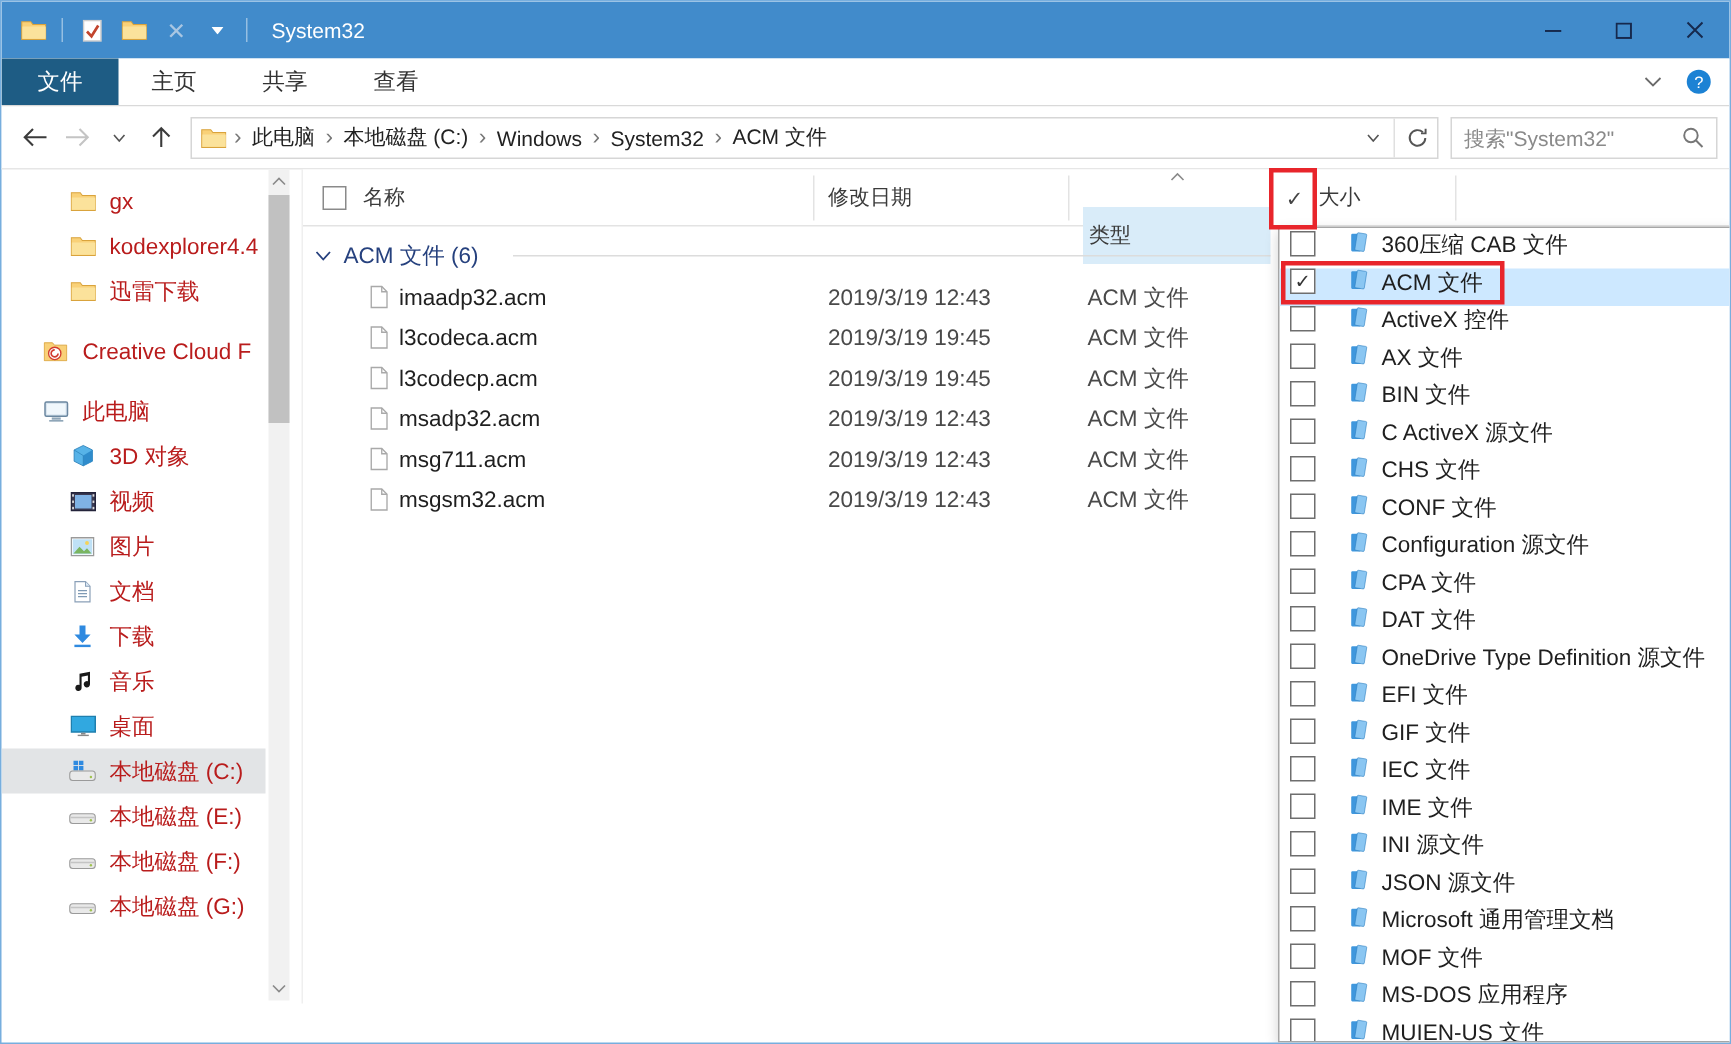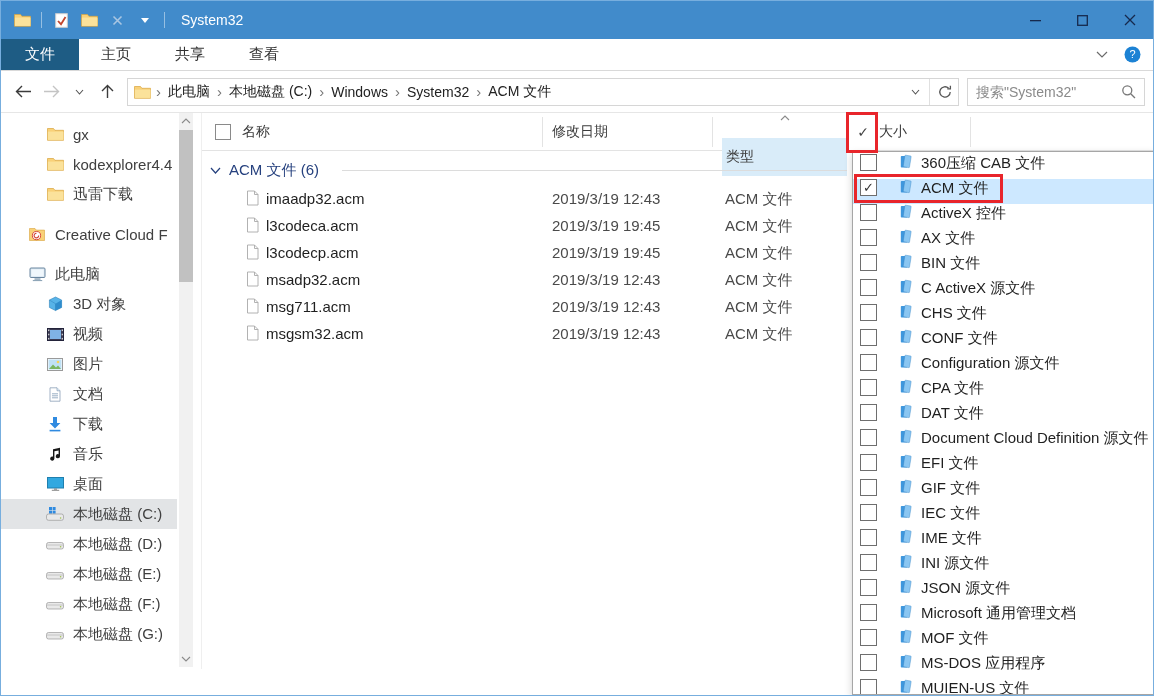--- a/index.html
+++ b/index.html
@@ -33,21 +33,21 @@
   .addr-divider { width:1px; height:26px; background:#e0e0e0; margin:0 2px; }
   .search-box { width:178px; height:28px; border:1px solid #d6d6d6; display:flex; align-items:center; padding:0 8px; }
   .search-box input { border:none; outline:none; flex:1; font-size:14px; font-family:inherit; color:#333; min-width:0; }
   .search-box input::placeholder { color:#8a8a8a; }
 
   
   .bodyarea { position:relative; height:556px; }
 
   
   .sidebar { position:absolute; left:0; top:0; bottom:0; width:200px; overflow:hidden; padding-top:6px; }
-  .side-item { height:30px; display:flex; align-items:center; font-size:15px; color:#404040; width:176px; cursor:default; }
+  .side-item { height:30px; display:flex; align-items:center; font-size:15px; color:#b91c1c; width:176px; cursor:default; }
   .side-item.ind1 { padding-left:26px; }
   .side-item.ind2 { padding-left:44px; }
   .side-item.gap { margin-top:10px; }
   .side-item.sel { background:var(--sidebar-selected,#e2e4e6); }
   .side-item .ic { width:20px; display:flex; justify-content:center; margin-right:8px; flex:none; }
   .s-lbl { white-space:nowrap; overflow:hidden; }
   .side-scroll { position:absolute; right:8px; top:0; bottom:2px; width:14px; background:#f1f1f1; }
   .scr-arrow { position:absolute; left:0; width:14px; height:16px; display:flex; align-items:center; justify-content:center; }
   .scr-up { top:0; } .scr-down { bottom:0; }
   .scr-thumb { position:absolute; left:0; top:17px; width:14px; height:152px; background:#c1c1c1; }
@@ -405,30 +405,20 @@
             <span class="s-lbl">本地磁盘 (C:)</span>
           </div>
           <div class="side-item ind2">
             <span class="ic">
               <svg width="18" height="11" viewBox="0 0 18 11">
                 <rect x=".5" y="3.5" width="17" height="6.5" rx="2" fill="#e9e9e9" stroke="#9a9a9a" stroke-width=".7"></rect>
                 <path d="M1 6h16" stroke="#c4c4c4"></path>
                 <circle cx="14.6" cy="7.8" r=".8" fill="#9fc24f"></circle>
               </svg>
             </span>
-            <span class="s-lbl">本地磁盘 (D:)</span>
-          </div>
-          <div class="side-item ind2">
-            <span class="ic">
-              <svg width="18" height="11" viewBox="0 0 18 11">
-                <rect x=".5" y="3.5" width="17" height="6.5" rx="2" fill="#e9e9e9" stroke="#9a9a9a" stroke-width=".7"></rect>
-                <path d="M1 6h16" stroke="#c4c4c4"></path>
-                <circle cx="14.6" cy="7.8" r=".8" fill="#9fc24f"></circle>
-              </svg>
-            </span>
             <span class="s-lbl">本地磁盘 (E:)</span>
           </div>
           <div class="side-item ind2">
             <span class="ic">
               <svg width="18" height="11" viewBox="0 0 18 11">
                 <rect x=".5" y="3.5" width="17" height="6.5" rx="2" fill="#e9e9e9" stroke="#9a9a9a" stroke-width=".7"></rect>
                 <path d="M1 6h16" stroke="#c4c4c4"></path>
                 <circle cx="14.6" cy="7.8" r=".8" fill="#9fc24f"></circle>
               </svg>
             </span>
@@ -671,21 +661,21 @@
         <span class="flt-lbl">DAT 文件</span>
       </div>
       <div class="flt-row">
         <span class="flt-cb"></span>
         <span class="ic">
           <svg width="15" height="15" viewBox="0 0 16 16">
             <rect x="3" y="2" width="7" height="12.5" rx=".8" fill="#3f97dd"></rect>
             <rect x="6.4" y="1.6" width="6.8" height="12.6" rx=".8" fill="#8ac6f2" stroke="#2d7fc1" stroke-width=".4" transform="rotate(9 9.8 7.9)"></rect>
           </svg>
         </span>
-        <span class="flt-lbl">Document Cloud Definition 源文件</span>
+        <span class="flt-lbl">OneDrive Type Definition 源文件</span>
       </div>
       <div class="flt-row">
         <span class="flt-cb"></span>
         <span class="ic">
           <svg width="15" height="15" viewBox="0 0 16 16">
             <rect x="3" y="2" width="7" height="12.5" rx=".8" fill="#3f97dd"></rect>
             <rect x="6.4" y="1.6" width="6.8" height="12.6" rx=".8" fill="#8ac6f2" stroke="#2d7fc1" stroke-width=".4" transform="rotate(9 9.8 7.9)"></rect>
           </svg>
         </span>
         <span class="flt-lbl">EFI 文件</span>

